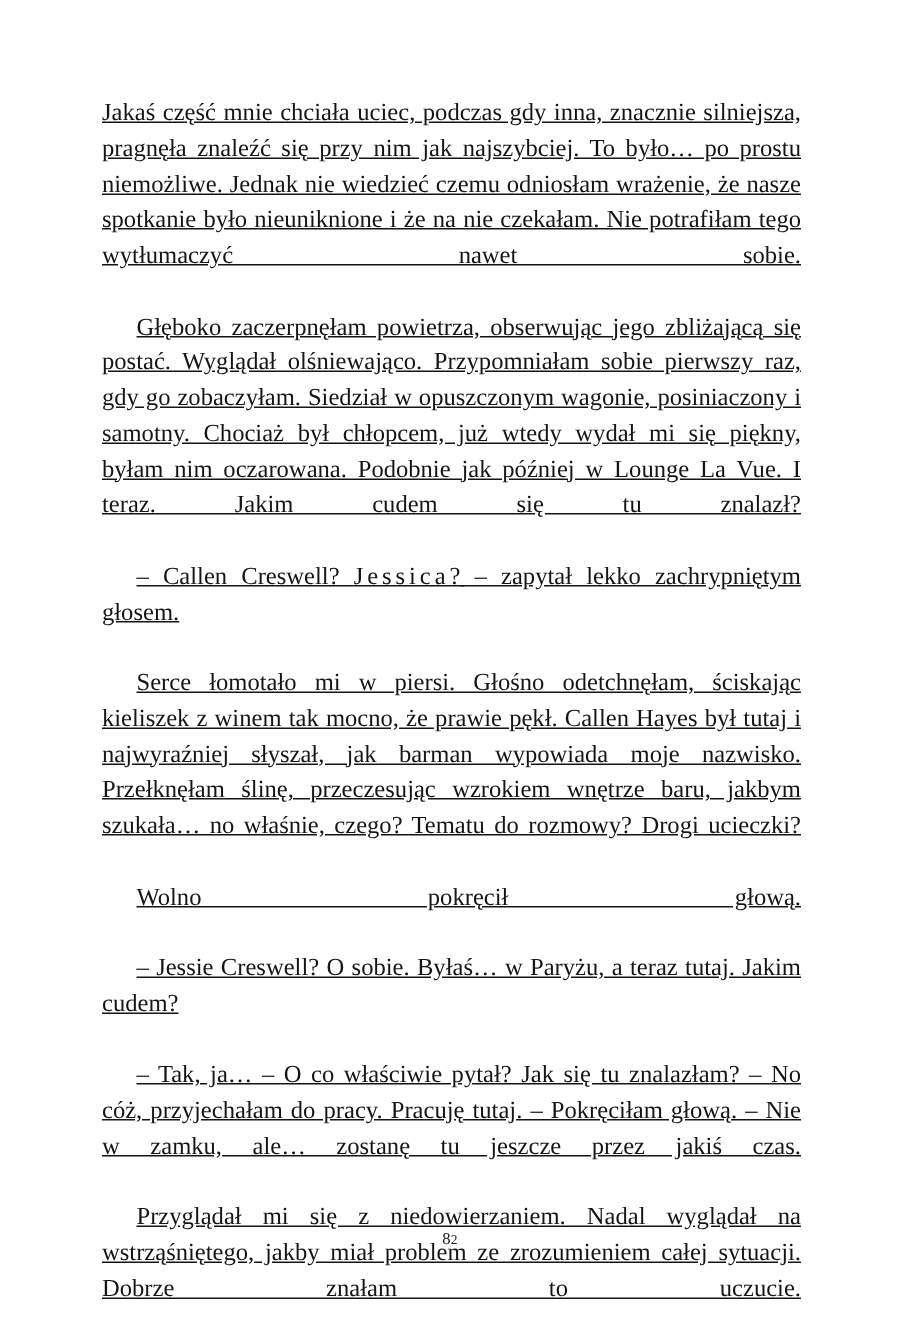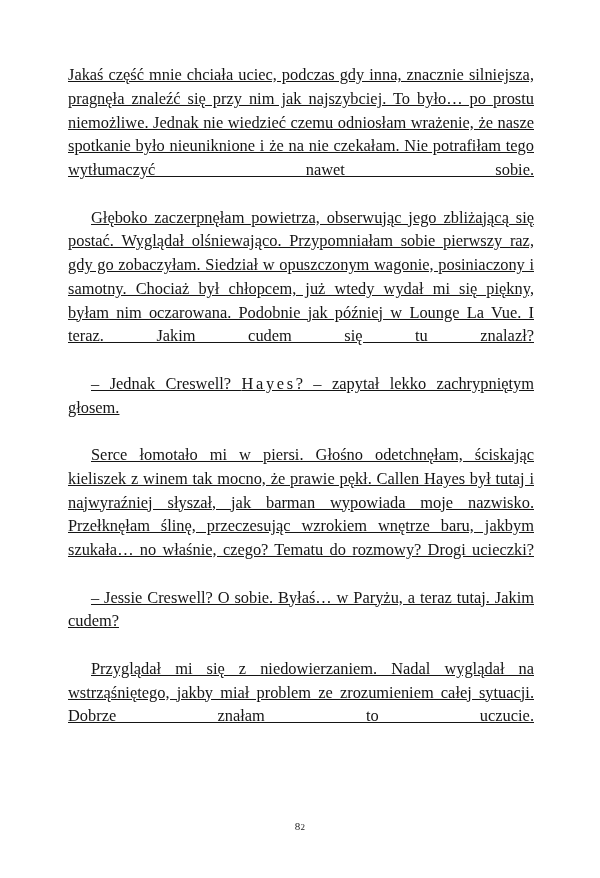--- a/index.html
+++ b/index.html
@@ -89,27 +89,29 @@
 <body>
 
 <div class="page">
 
   <div class="textblock">
 
     <p class="noindent">Jakaś część mnie chciała uciec, podczas gdy inna, znacznie silniejsza, pragnęła znaleźć się przy nim jak najszybciej. To było… po prostu niemożliwe. Jednak nie wiedzieć czemu odniosłam wrażenie, że nasze spotkanie było nieuniknione i że na nie czekałam. Nie potrafiłam tego wytłumaczyć nawet sobie.</p>
 
     <p>Głęboko zaczerpnęłam powietrza, obserwując jego zbliżającą się postać. Wyglądał olśniewająco. Przypomniałam sobie pierwszy raz, gdy go zobaczyłam. Siedział w opuszczonym wagonie, posiniaczony i samotny. Chociaż był chłopcem, już wtedy wydał mi się piękny, byłam nim oczarowana. Podobnie jak później w Lounge La Vue. I teraz. Jakim cudem się tu znalazł?</p>
 
-    <p class="dialogue"><span>– Jednak Creswell? </span><span class="spaced">Hayes?</span><span> – zapytał lekko zachrypniętym głosem.</span></p>
+    <p class="dialogue"><span>– Callen Creswell? </span><span class="spaced">Jessica?</span><span> – zapytał lekko zachrypniętym głosem.</span></p>
 
     <p>Serce łomotało mi w piersi. Głośno odetchnęłam, ściskając kieliszek z winem tak mocno, że prawie pękł. Callen Hayes był tutaj i najwyraźniej słyszał, jak barman wypowiada moje nazwisko. Przełknęłam ślinę, przeczesując wzrokiem wnętrze baru, jakbym szukała… no właśnie, czego? Tematu do rozmowy? Drogi ucieczki?</p>
 
+    <p>Wolno pokręcił głową.</p>
 
     <p class="dialogue">– Jessie Creswell? O sobie. Byłaś… w Paryżu, a teraz tutaj. Jakim cudem?</p>
 
+    <p class="dialogue">– Tak, ja… – O co właściwie pytał? Jak się tu znalazłam? – No cóż, przyjechałam do pracy. Pracuję tutaj. – Pokręciłam głową. – Nie w zamku, ale… zostanę tu jeszcze przez jakiś czas.</p>
 
     <p>Przyglądał mi się z niedowierzaniem. Nadal wyglądał na wstrząśniętego, jakby miał problem ze zrozumieniem całej sytuacji. Dobrze znałam to uczucie.</p>
 
   </div>
 
   <div class="folio"><span>8</span><span class="d-small">2</span></div>
 
 </div>
 
 </body></html>

